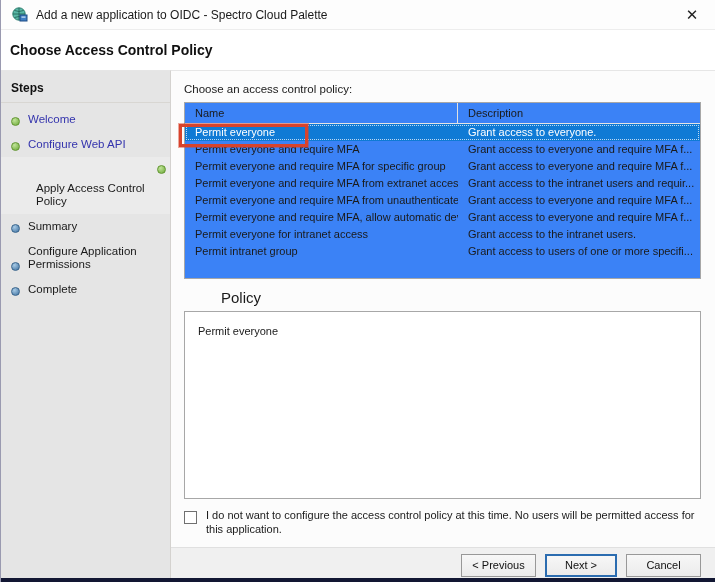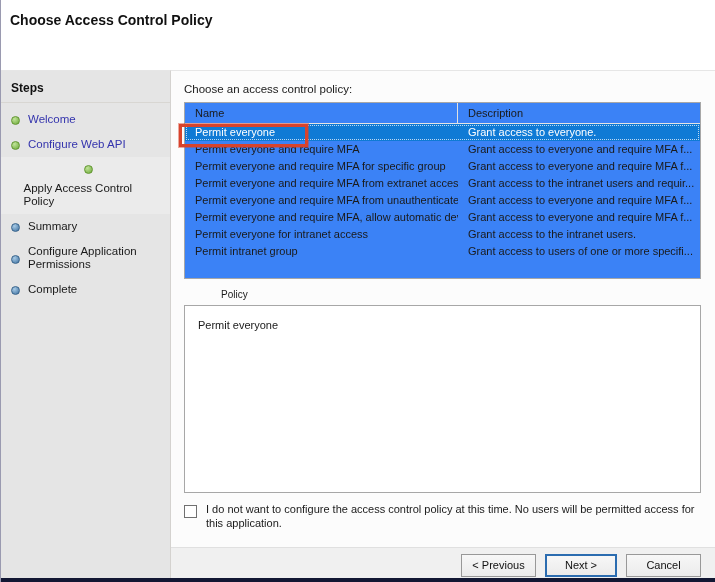--- a/index.html
+++ b/index.html
@@ -29,21 +29,21 @@
   .sidebar {
     width:170px; flex:none; background:#e5e5e5;
     border-right:1px solid #d4d2cf; border-top:1px solid #e6e6e6;
     padding:6px 0 0 0;
   }
   .steps-header {
     font-size:12px; font-weight:bold; color:#111;
     padding:4px 0 7px 10px; border-bottom:1px solid #d8d6d2; margin-bottom:4px;
   }
   .step-item {
-    display:flex; align-items:center; gap:8px;
+    display:flex; align-items:flex-end; gap:8px;
     padding:6px 4px 6px 10px; font-size:11.5px; line-height:13px; color:#1a1a1a;
     cursor:pointer;
   }
   .step-item.current { background:#ebebeb;flex-direction:column; }
   .step-item.link .step-label { color:#3434ad; }
   .bullet { width:9px; height:9px; border-radius:50%; margin-top:2px; flex:none; }
   .bullet.done { background:radial-gradient(circle at 35% 30%, #c2e49a, #6aa836); border:1px solid #629631; }
   .bullet.todo { background:radial-gradient(circle at 35% 30%, #a8cbe6, #3c6f9f); border:1px solid #38648c; }
   .step-label { max-width:130px; }
 
@@ -56,21 +56,21 @@
   .table-label { font-size:11.5px; color:#1a1a1a; margin-bottom:7px; }
   .policy-table { border:1px solid #a7a7a7; background:#3b82f6; height:177px; overflow:hidden; }
   .table-header { display:flex; height:21px; font-size:11px; color:#1a1a1a; border-bottom:1px solid #e4e4e4; }
   .table-header .col-name { width:273px; border-right:1px solid #e0e0e0; padding:4px 0 0 10px; }
   .table-header .col-desc { flex:1; padding:4px 0 0 10px; }
   .table-row { display:flex; height:17px; font-size:11px; line-height:16px; color:#1a1a1a; cursor:pointer; }
   .table-row .cell-name { width:273px; padding-left:10px; white-space:nowrap; overflow:hidden; }
   .table-row .cell-desc { flex:1; padding-left:10px; white-space:nowrap; overflow:hidden; }
   .table-row.selected { background:#0f7ad5; color:#ffffff; outline:1px dotted #bcd9f2; outline-offset:-2px; }
 
-  .policy-label { font-size:10px; color:#1a1a1a; margin:10px 0 5px 0;padding-left:37px; }
+  .policy-label { font-size:15px; color:#1a1a1a; margin:10px 0 5px 0;padding-left:37px; }
   .policy-box {
     border:1px solid #a7a7a7; background:#ffffff; height:188px;
     padding:13px 10px 0 13px; font-size:11px; color:#1a1a1a;
   }
   .checkbox-row { display:flex; gap:9px; margin-top:9px; align-items:flex-start; padding-right:4px; }
   .checkbox { width:13px; height:13px; border:1px solid #707070; background:#fff; flex:none; margin-top:3px; cursor:pointer; }
   .checkbox-label { font-size:11px; line-height:14px; color:#1a1a1a; }
 
   
   .footer {
@@ -93,20 +93,30 @@
     position:absolute; left:178px; top:124px; width:129px; height:23px;
     border:3px solid #d8432c; z-index:5; pointer-events:none;
     box-shadow:0 0 0 1px rgba(216,67,44,.45);
   }
 </style>
 </head>
 <body>
 
 <div class="window">
 
+  <div class="titlebar">
+    <svg class="app-icon" viewBox="0 0 17 17">
+      <circle cx="8" cy="8" r="6.2" fill="#58b7a6" stroke="#2e7d6e" stroke-width="1"></circle>
+      <path d="M2 8 H14 M8 2 V14 M3.5 4.5 Q8 6.5 12.5 4.5 M3.5 11.5 Q8 9.5 12.5 11.5" stroke="#1f5d52" stroke-width="0.8" fill="none"></path>
+      <rect x="9" y="9" width="7" height="6" fill="#3f7ec4" stroke="#1f4c85" stroke-width="1"></rect>
+      <rect x="10.5" y="10.5" width="4" height="1.2" fill="#cfe3f7"></rect>
+    </svg>
+    <span class="title-text">Add a new application to OIDC - Spectro Cloud Palette</span>
+    <span class="close-btn">✕</span>
+  </div>
 
   <div class="heading">Choose Access Control Policy</div>
 
   <div class="body">
 
     <div class="sidebar">
       <div class="steps-header">Steps</div>
 
       <div class="step-item link">
         <span class="bullet done"></span>

